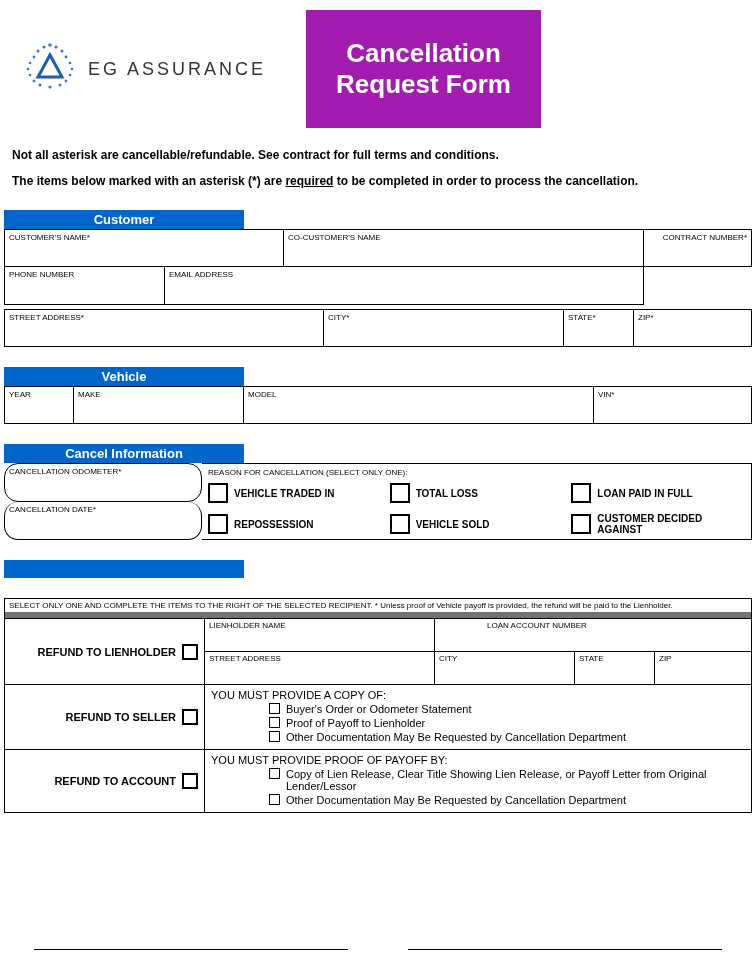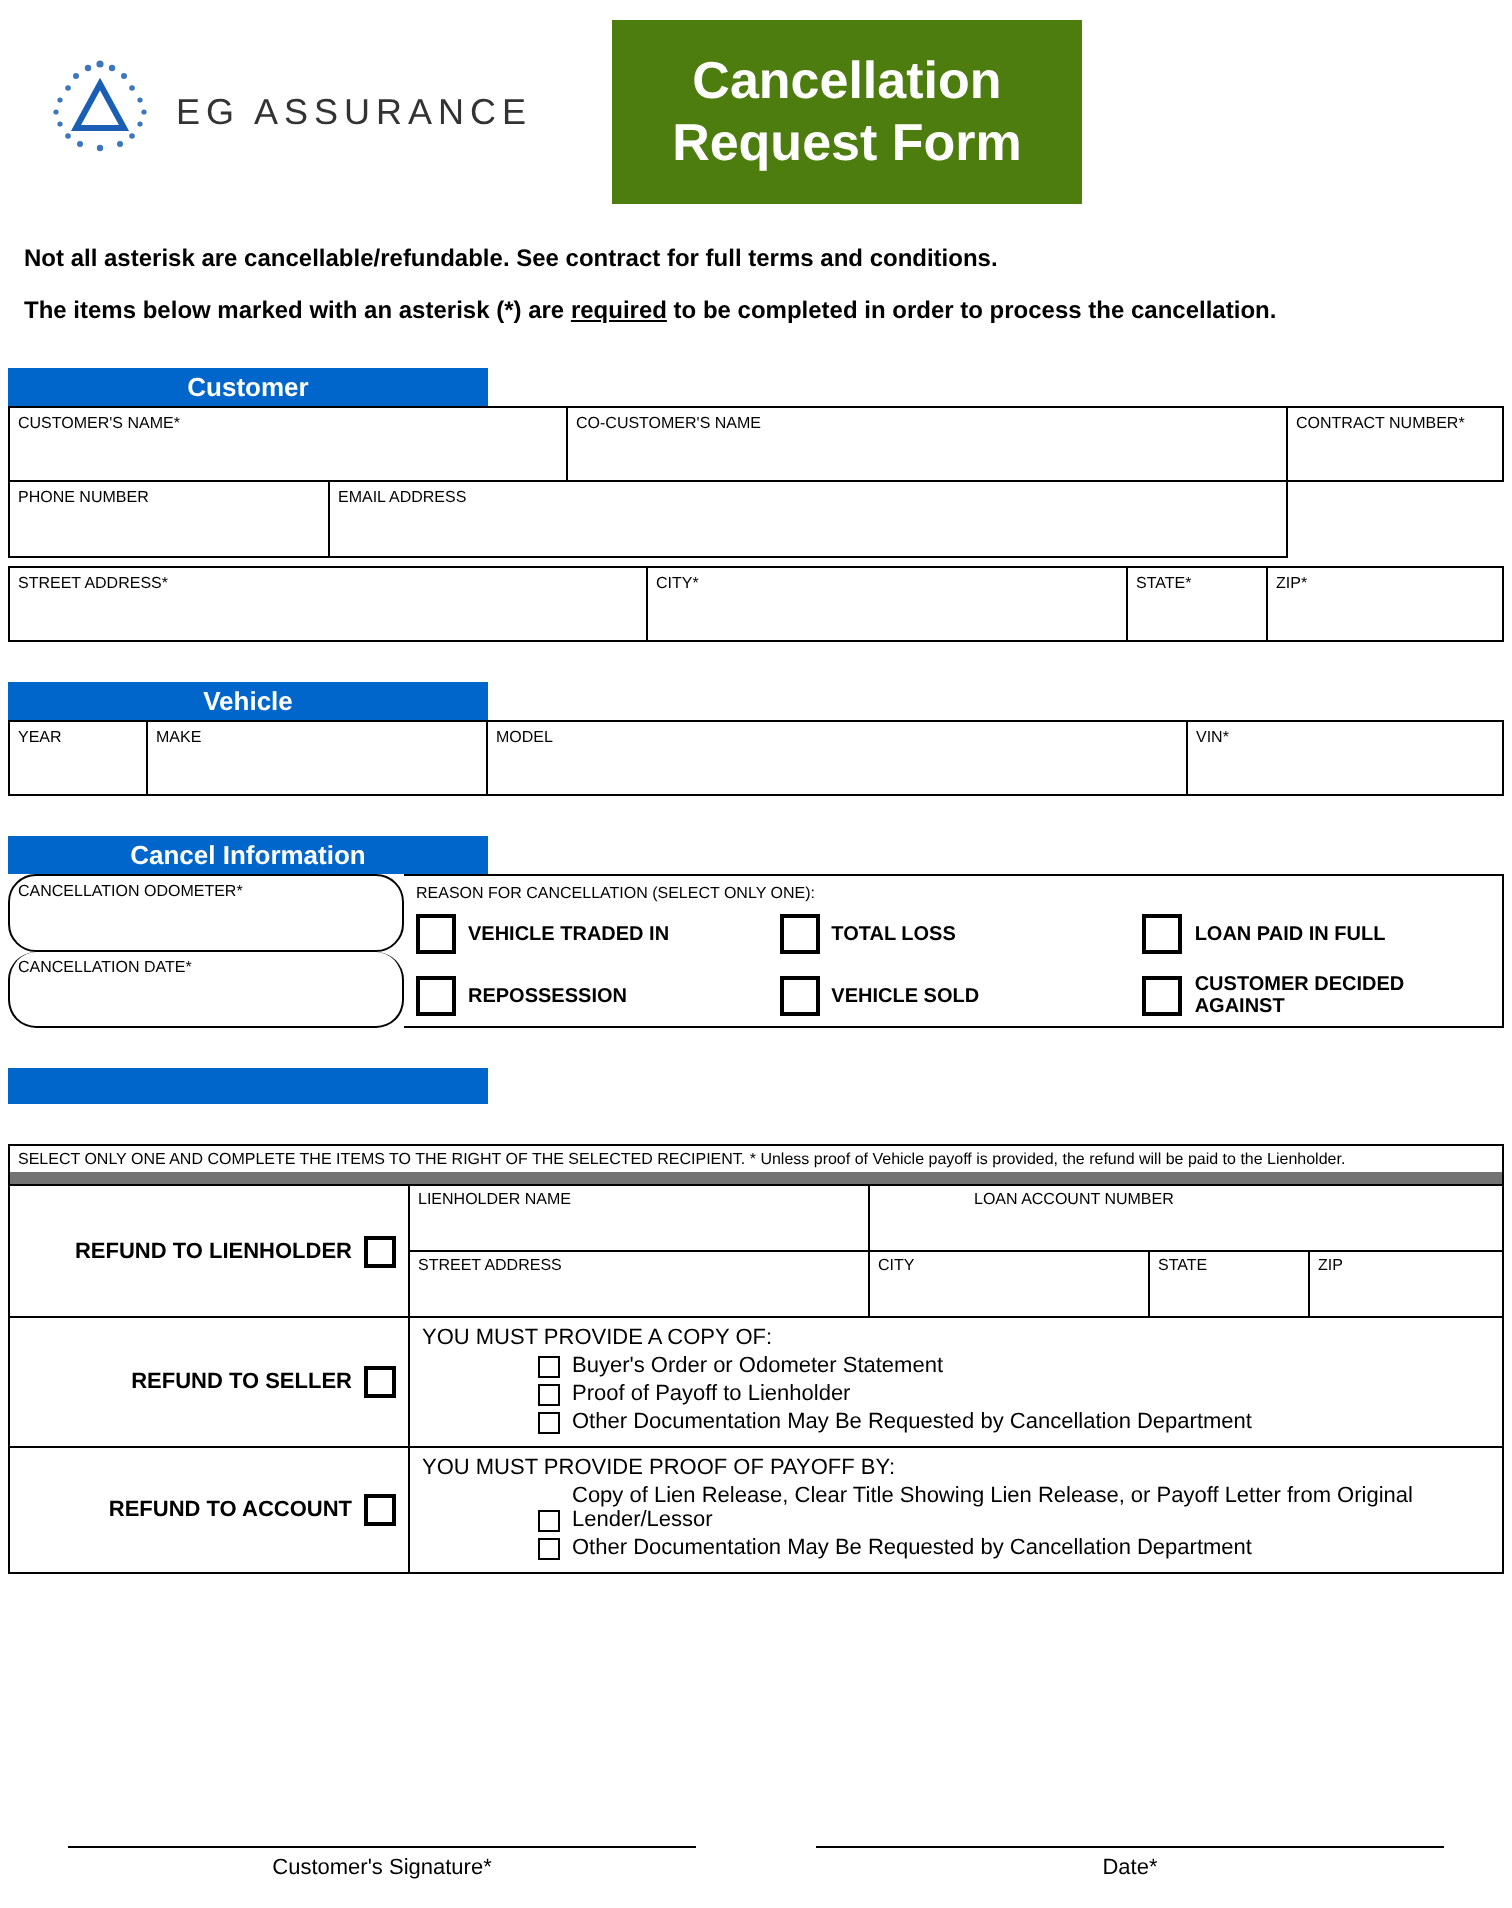--- a/index.html
+++ b/index.html
@@ -5,36 +5,36 @@
   * { box-sizing: border-box; margin: 0; padding: 0; }
   body { font-family: Arial, sans-serif; font-size: 11px; width: 756px; background: #fff; color: #000; }
   
   .header { display: flex; align-items: center; padding: 10px 20px; gap: 40px; }
   .logo { display: flex; align-items: center; gap: 8px; }
   .logo-mark { width: 60px; height: 60px; position: relative; }
   .logo-text { font-size: 18px; letter-spacing: 3px; color: #333; }
   .logo-text .eg { font-weight: normal; }
   .logo-text .assurance { font-weight: normal; }
   
-  .title-box { background: #4d7c0f; color: #fff; padding: 15px 30px; text-align: center; }
+  .title-box { background: #a21caf; color: #fff; padding: 28px 30px; text-align: center; }
   .title-box .line { font-size: 26px; font-weight: bold; }
   
   .intro { padding: 10px 8px; font-size: 12px; font-weight: bold; }
   .intro p { margin-bottom: 12px; }
   .intro u { text-decoration: underline; }
   
   .section-header { background: #0066cc; color: #fff; font-weight: bold; font-size: 13px; text-align: center; width: 240px; padding: 2px 0; }
   .cell { border: 1px solid #000; padding: 2px 4px; vertical-align: top; font-size: 9px; height: 38px; position: relative; }
   .cell-label { font-size: 8px; }
   
   .customer-grid { width: 100%; }
   .customer-row1 { display: flex; }
   .customer-row1 .c1 { width: 280px; }
   .customer-row1 .c2 { width: 360px; }
-  .customer-row1 .c3 { flex: 1; border-left: none; }
+  .customer-row1 .c3 { flex: 1; text-align: right; border-left: none; }
   .customer-row2 { display: flex; }
   .customer-row2 .c1 { width: 161px; border-top: none; }
   .customer-row2 .c2 { width: 479px; border-top: none; border-left: none; }
   .customer-row3 { display: flex; margin-bottom: 20px; }
   .customer-row3 .c1 { width: 320px; }
   .customer-row3 .c2 { width: 240px; border-left: none; }
   .customer-row3 .c3 { width: 70px; border-left: none; }
   .customer-row3 .c4 { flex: 1; border-left: none; }
   
   .vehicle-row { display: flex; margin-bottom: 20px; }
@@ -66,21 +66,21 @@
   .refund-right-row:first-child { border-bottom: 1px solid #000; gap: 48px; }
   .rcell.n1 { width: 230px; }
   .rcell.n2 { flex: 1; }
   .rcell.s1 { width: 230px; }
   .rcell.s2 { width: 140px; }
   .rcell.s3 { width: 80px; }
   .rcell.s4 { flex: 1; }
   
   .provide-block { padding: 4px 6px; font-size: 11px; }
   .provide-block .hd { font-size: 11px; margin-bottom: 2px; }
-  .provide-item { display: flex; align-items: flex-end; gap: 6px; margin-left: 14px; margin-bottom: 2px; font-size: 11px; padding-left: 44px; }
+  .provide-item { display: flex; align-items: flex-start; gap: 6px; margin-left: 14px; margin-bottom: 2px; font-size: 11px; padding-left: 44px; }
   .provide-item .chk3 { width: 11px; height: 11px; border: 1.5px solid #000; flex-shrink: 0; }
   
   .sig-area { display: flex; margin-top: 120px; padding: 16px 30px; gap: 60px; }
   .sig-block { flex: 1; text-align: center; }
   .sig-line { border-top: 1px solid #000; padding-top: 4px; font-size: 11px; }
   
   .content { padding: 0 4px; }
 </style>
 </head>
 <body>

